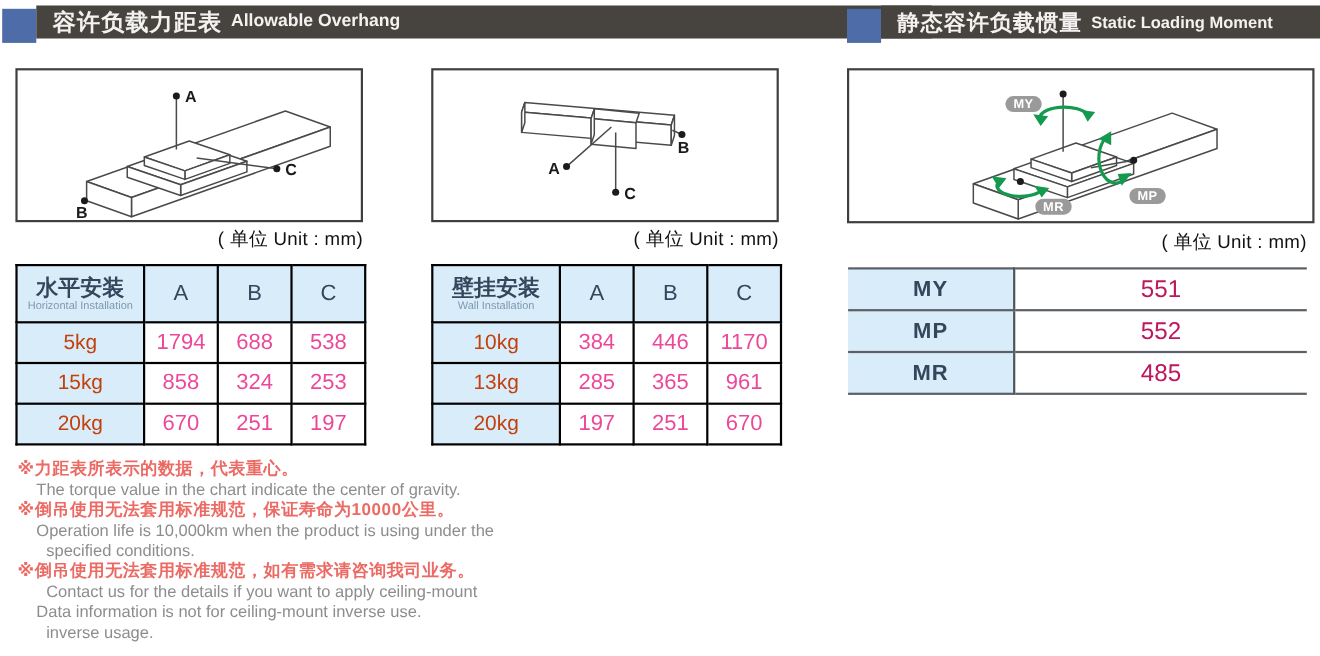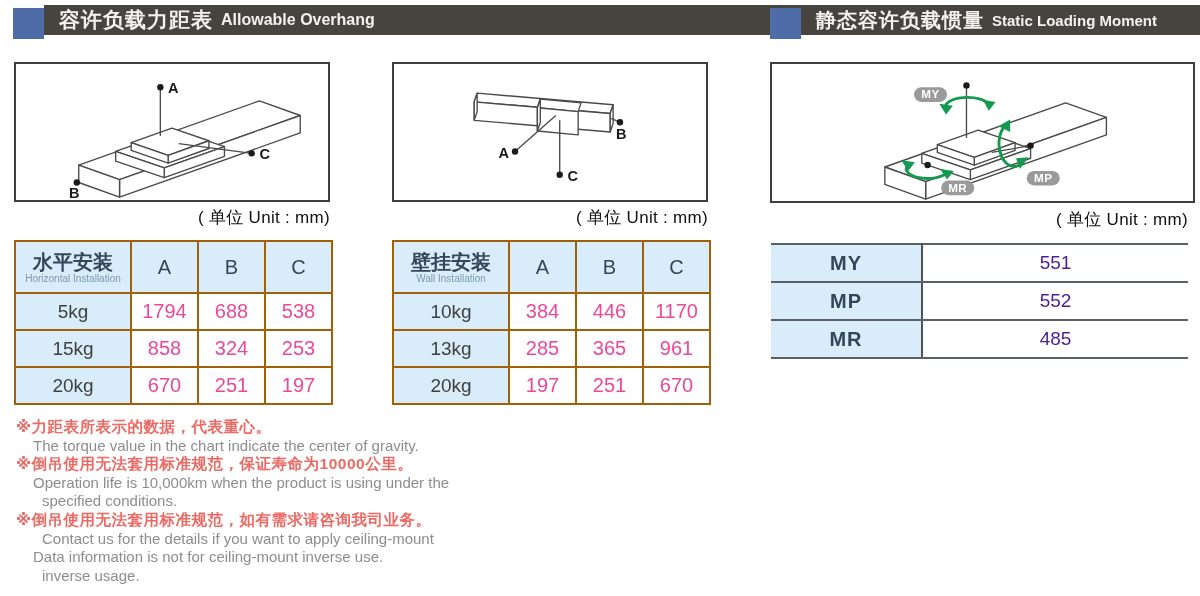--- a/index.html
+++ b/index.html
@@ -6,21 +6,21 @@
   html,body { background:#ffffff; }
   body { font-family:"Liberation Sans","DejaVu Sans",sans-serif; }
   .page { position:relative; width:1200px; height:596px; background:#fff; overflow:hidden; }
 
   
   .sec-header { position:absolute; top:5px; display:flex; align-items:flex-start; }
   .sec-header .sq { width:31px; height:31px; background:#4e6ca8; margin-top:3px; flex:0 0 31px; }
   .sec-header .bar { height:30px; background:#474440; color:#f4f2f0; display:flex; align-items:center; padding-left:15px; }
   .bar .zh { font-size:21px; font-weight:bold; letter-spacing:1px; white-space:nowrap; }
   .bar .en { font-size:16px; font-weight:bold; margin-left:8px; white-space:nowrap; }
-  .hdr-left  { left:13px;  width:845px; }
+  .hdr-left  { left:2px;  width:845px; }
   .hdr-left .bar { flex:1 1 auto; }
   .hdr-right { left:770px; width:430px; }
   .hdr-right .bar { flex:1 1 auto; }
   .hdr-right .zh { font-size:20px; }
   .hdr-right .en { font-size:15px;text-align:right; }
 
   
   .dbox { position:absolute; border:2px solid #3f3f3f; background:#fff; }
   .box1 { left:14px;  top:62px; width:316px; height:140px; }
   .box2 { left:392px; top:62px; width:316px; height:140px; }
@@ -38,34 +38,34 @@
   
   .unit-cap { position:absolute; font-size:17px; font-weight:500; color:#111; text-align:right; letter-spacing:0.3px; }
   .cap1 { left:14px;  top:206px; width:316px; }
   .cap2 { left:392px; top:206px; width:316px; }
   .cap3 { left:770px; top:208px; width:418px; }
 
   
   .data-table { position:absolute; top:240px; border-collapse:collapse; table-layout:fixed; }
   .tbl1 { left:14px; }
   .tbl2 { left:392px; }
-  .data-table td { border:2px solid #a16207; text-align:center; vertical-align:middle; padding:0;margin-top:20px; }
+  .data-table td { border:2px solid #000000; text-align:center; vertical-align:middle; padding:0;margin-top:20px; }
   .data-table .hrow td { height:52px; background:#d9ecf9; }
   .data-table .drow td { height:37px; }
-  .data-table .drow td.lbl { background:#d9ecf9; font-size:19px; color:#404040; }
+  .data-table .drow td.lbl { background:#d9ecf9; font-size:19px; color:#c2410c; }
   .data-table .title-zh { font-size:20px; font-weight:bold; color:#33475c; line-height:22px; }
   .data-table .title-en { font-size:10px; color:#7e99ad; line-height:11px; }
   .data-table .colhead { font-size:20px; color:#33475c; font-weight:500; }
   .data-table .num { font-size:20px; color:#ec4899; }
 
   
   .moment-table { position:absolute; left:771px; top:243px; border-collapse:collapse; table-layout:fixed; }
   .moment-table td { height:38px; border-top:2px solid #5a6066; border-bottom:2px solid #5a6066; text-align:center; vertical-align:middle; padding:0; }
   .moment-table td.mlbl { background:#d9ecf9; border-right:2px solid #4d545a; font-size:20px; font-weight:bold; color:#33475c; letter-spacing:1px; }
-  .moment-table td.mval { font-size:19px; color:#4c1d95; }
+  .moment-table td.mval { font-size:22px; color:#be185d; }
 
   
   .notes { position:absolute; left:16px; top:418px; width:480px; }
   .note-zh { font-size:15.5px; font-weight:bold; color:#ec6a64; line-height:18.6px; letter-spacing:0.5px; }
   .note-en { font-size:15px; color:#8d8d8d; line-height:18.6px; margin-left:17px; }
   .note-en.ind2 { margin-left:26px; }
 </style>
 </head>
 <body>
 

